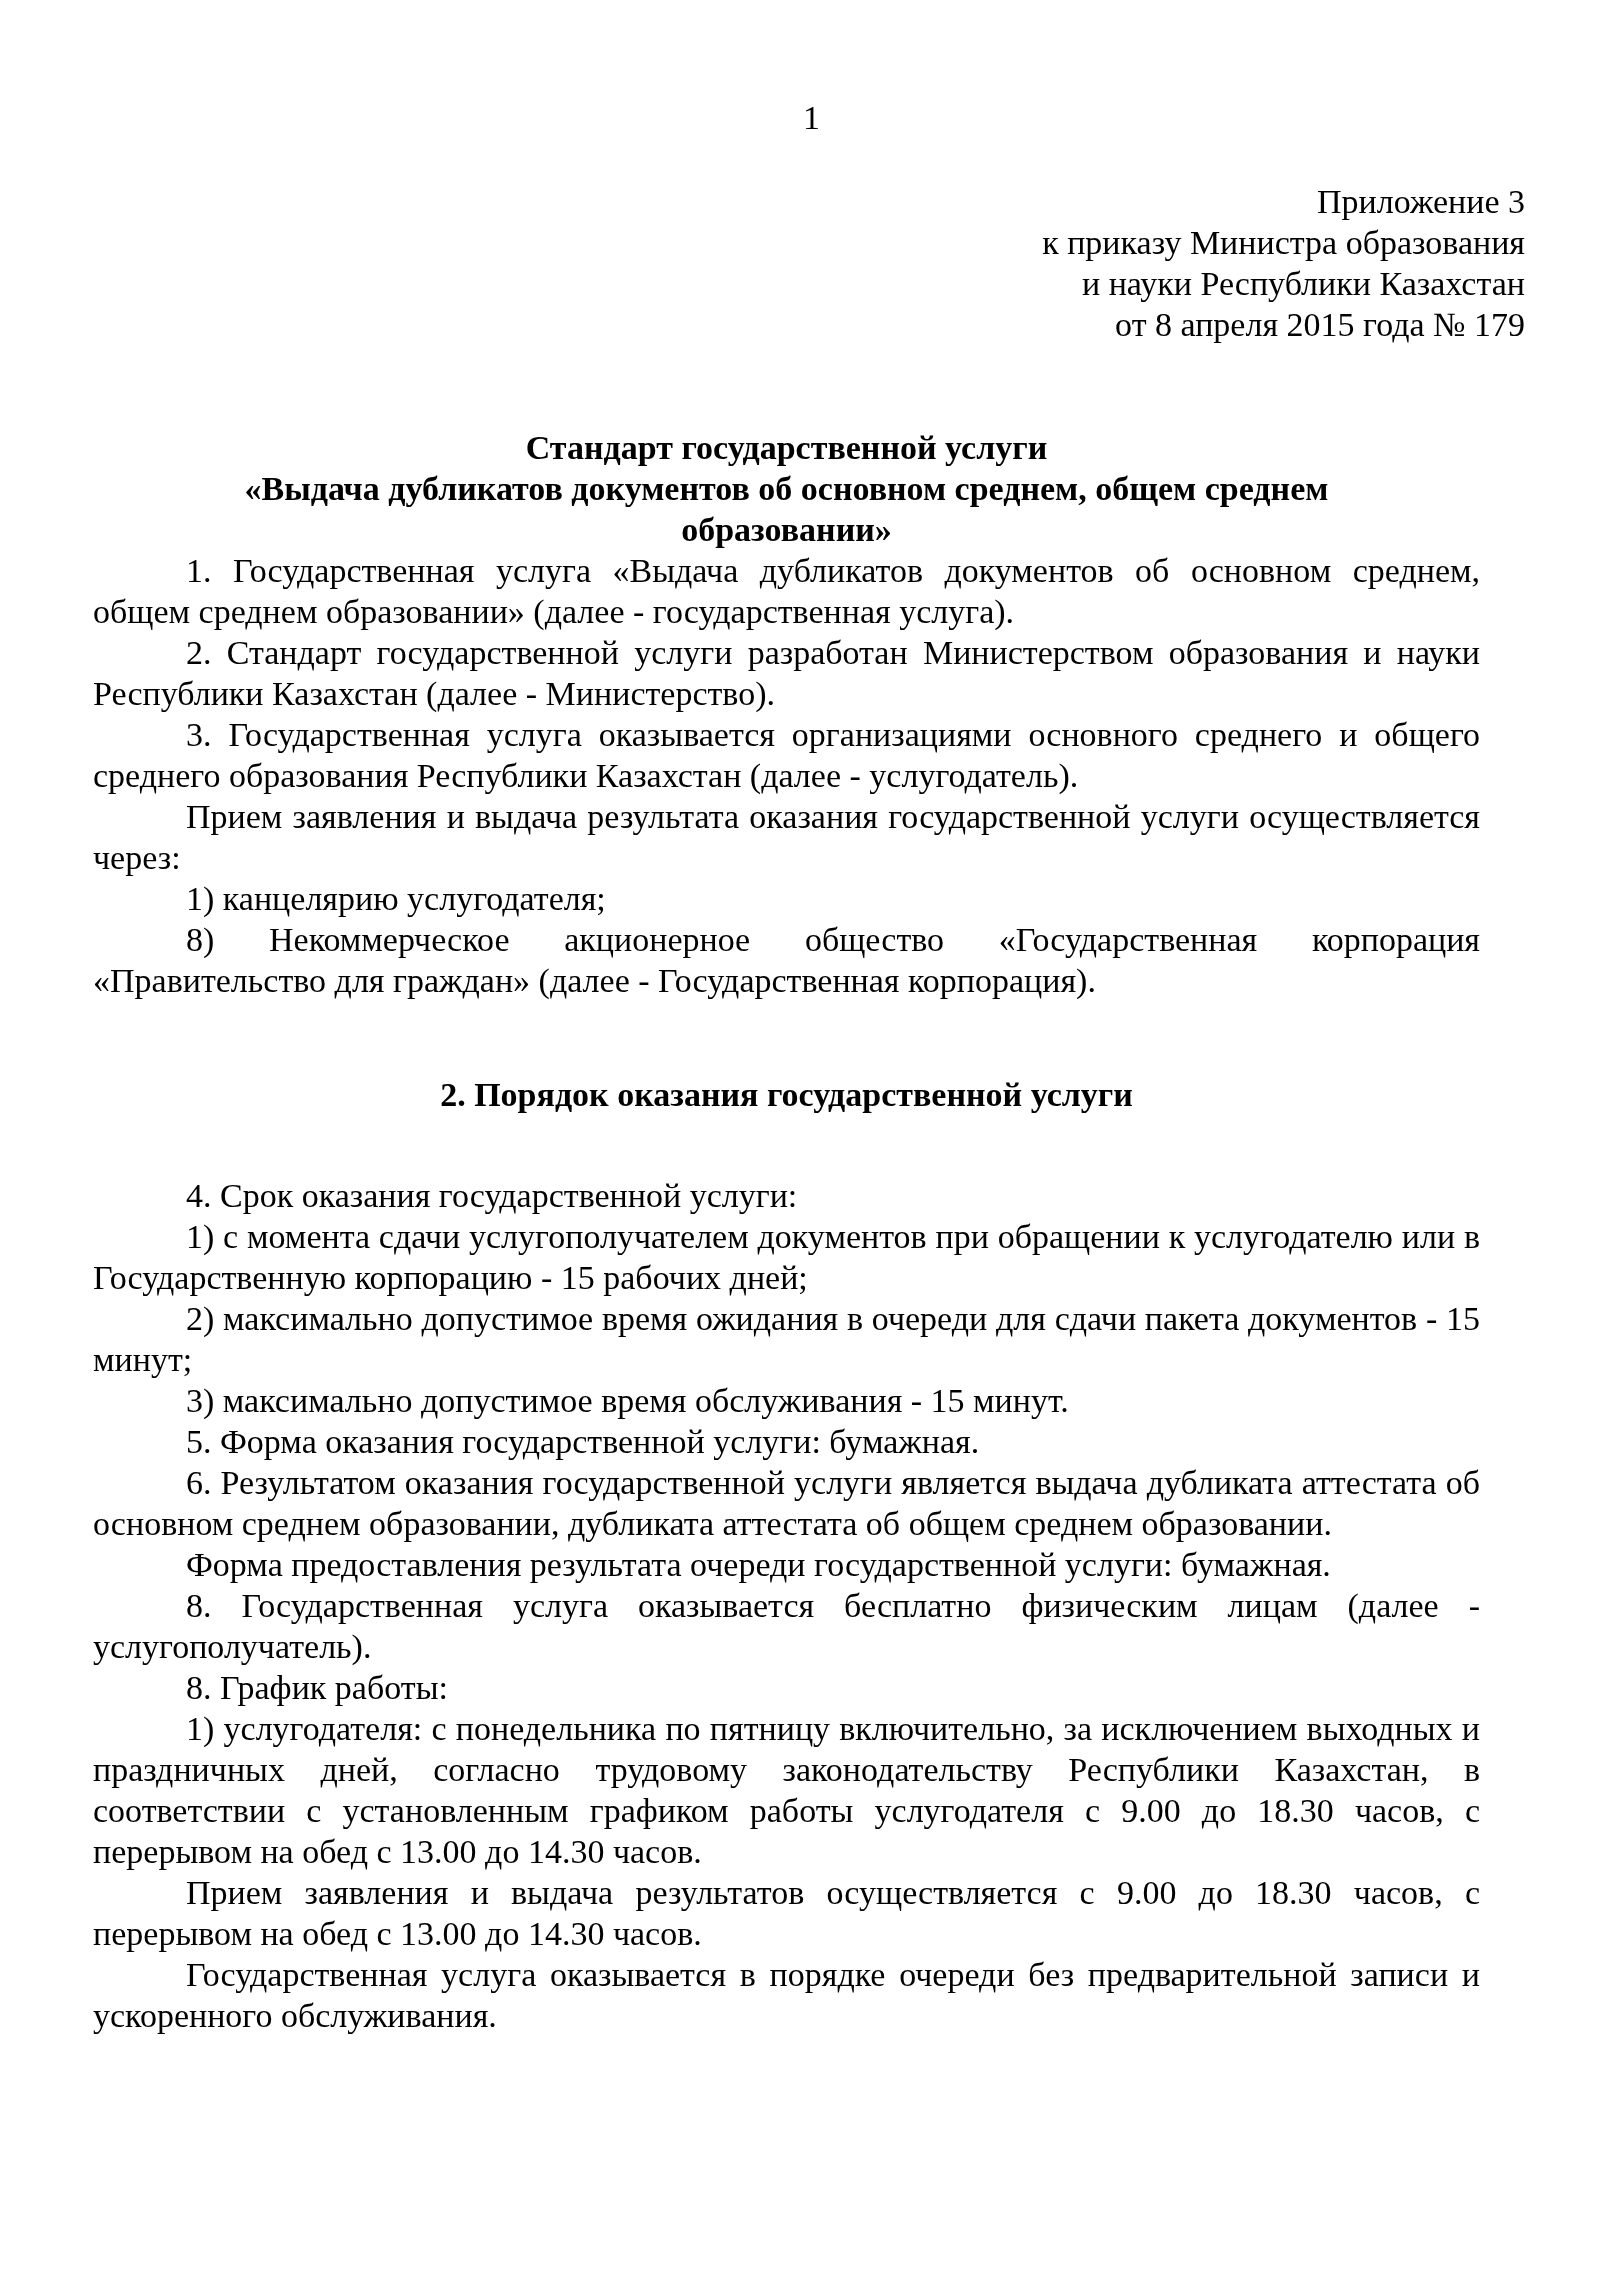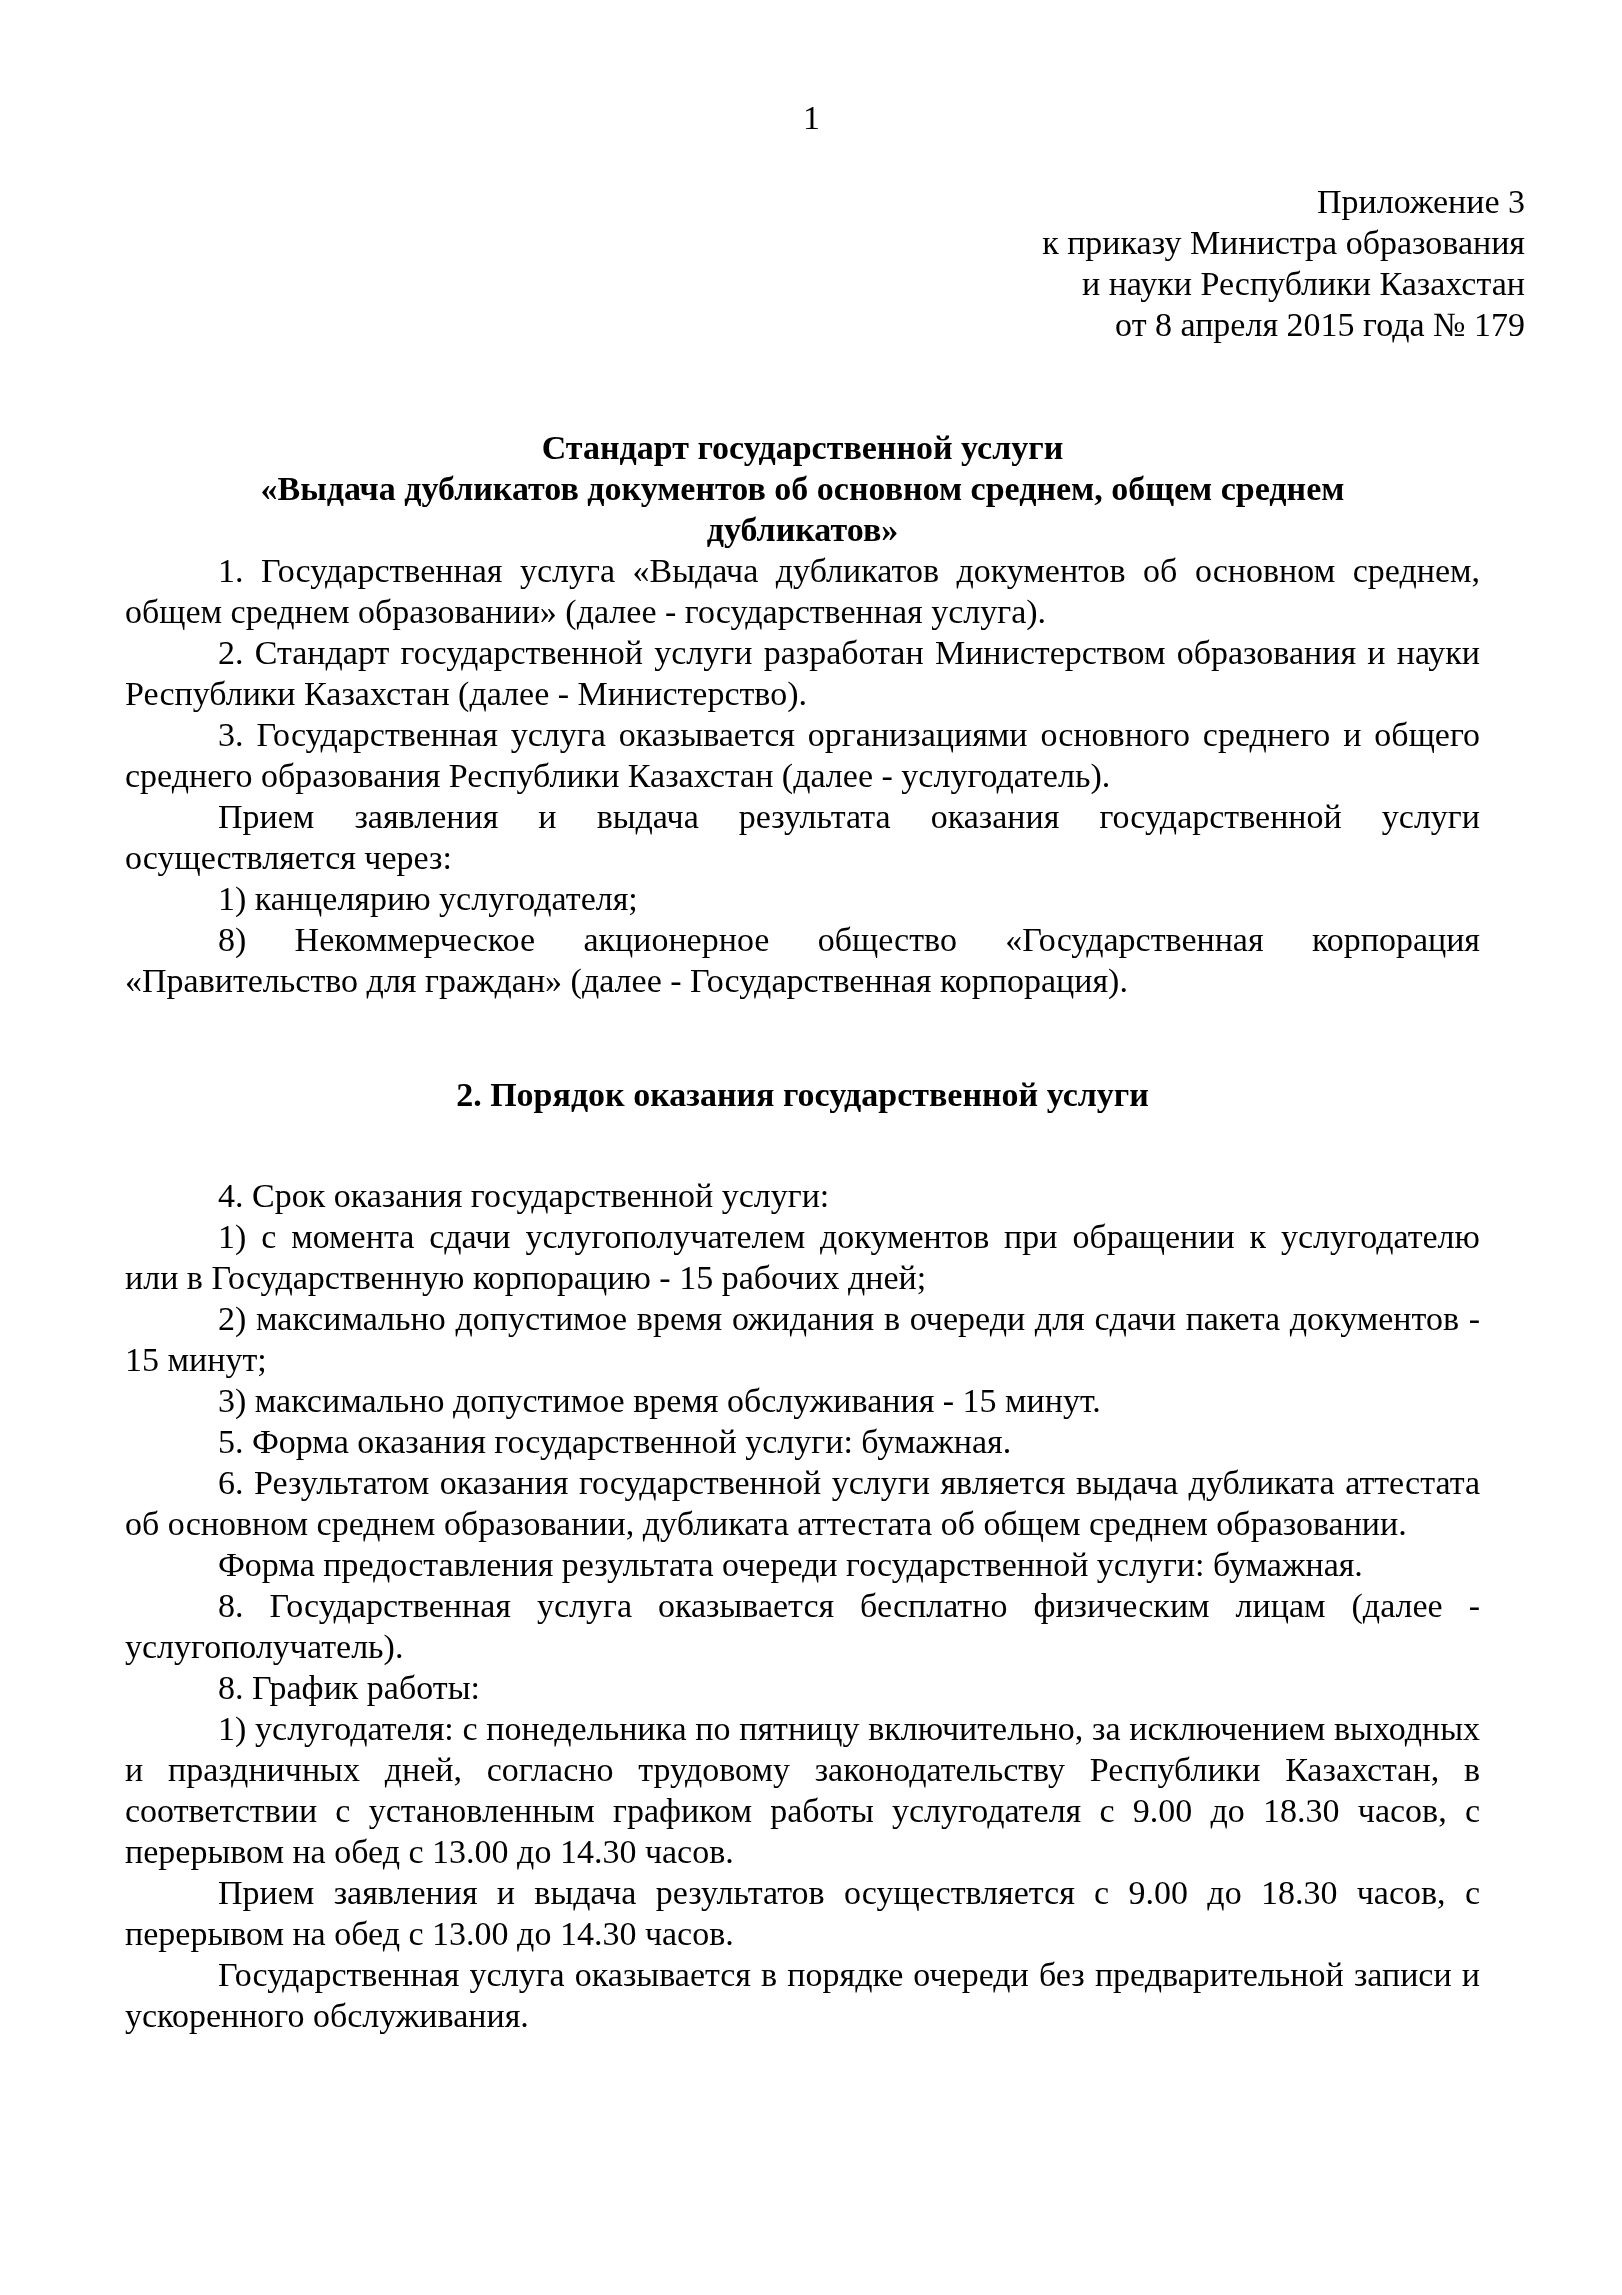--- a/index.html
+++ b/index.html
@@ -28,21 +28,20 @@
     text-align: right;
     padding-right: 98px;
   }
   .annex div {
     white-space: nowrap;
     text-align: right;
   }
   .content {
     padding-left: 93px;
     padding-right: 143px;
-    margin-left: 32px;
   }
   .doc-title {
     margin-top: 82px;
     text-align: center;
     font-weight: bold;
   }
   .section-heading {
     text-align: center;
     font-weight: bold;
     font-size: 34px;
@@ -67,21 +66,21 @@
     <div>к приказу Министра образования</div>
     <div>и науки Республики Казахстан</div>
     <div>от 8 апреля 2015 года № 179</div>
   </div>
 
   <div class="content">
 
     <div class="doc-title">
       <div>Стандарт государственной услуги</div>
       <div>«Выдача дубликатов документов об основном среднем, общем среднем</div>
-      <div>дубликатов»</div>
+      <div>образовании»</div>
     </div>
 
 
     <p class="para">1. Государственная услуга «Выдача дубликатов документов об основном среднем, общем среднем образовании» (далее - государственная услуга).</p>
     <p class="para">2. Стандарт государственной услуги разработан Министерством образования и науки Республики Казахстан (далее - Министерство).</p>
     <p class="para">3. Государственная услуга оказывается организациями основного среднего и общего среднего образования Республики Казахстан (далее - услугодатель).</p>
     <p class="para">Прием заявления и выдача результата оказания государственной услуги осуществляется через:</p>
     <p class="para">1) канцелярию услугодателя;</p>
     <p class="para">8) Некоммерческое акционерное общество «Государственная корпорация «Правительство для граждан» (далее - Государственная корпорация).</p>
 

